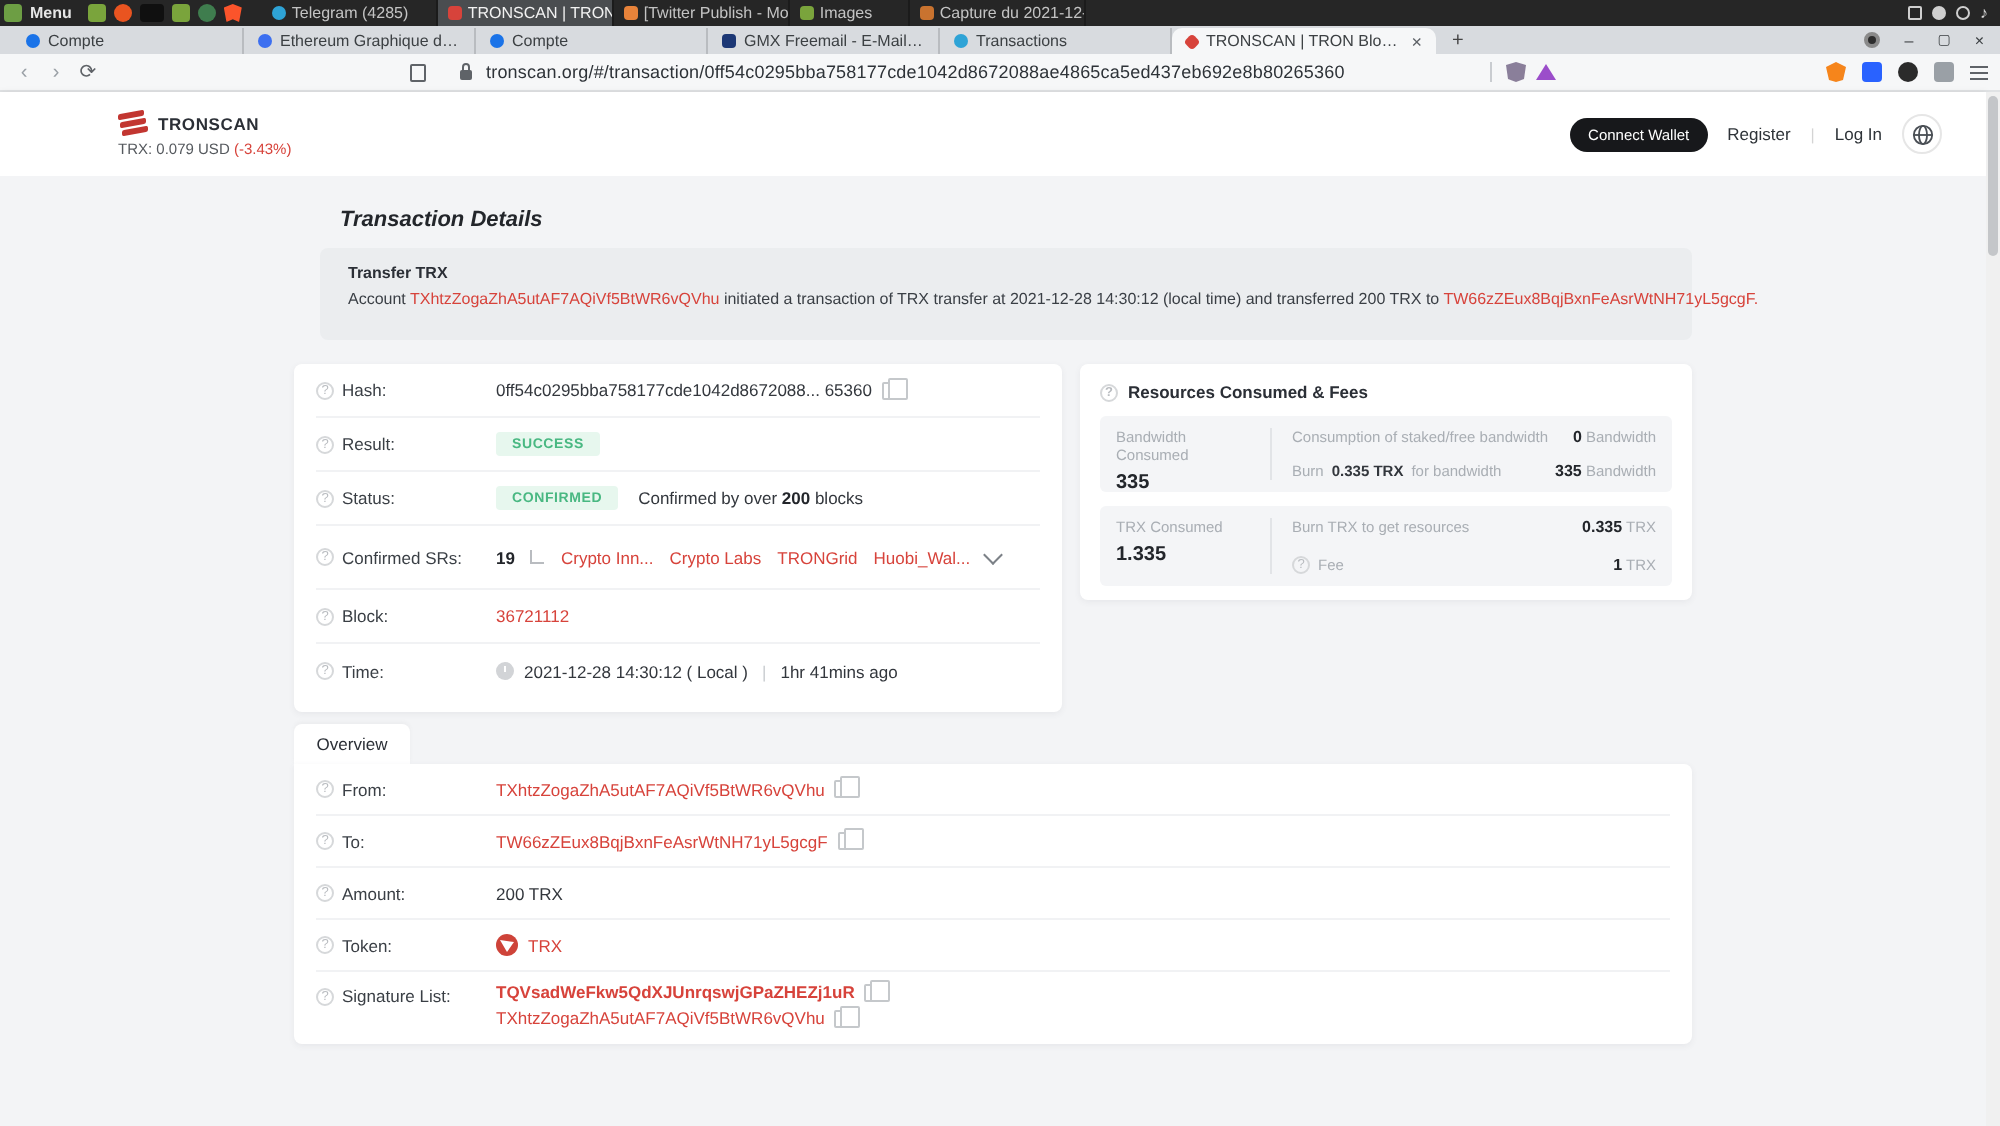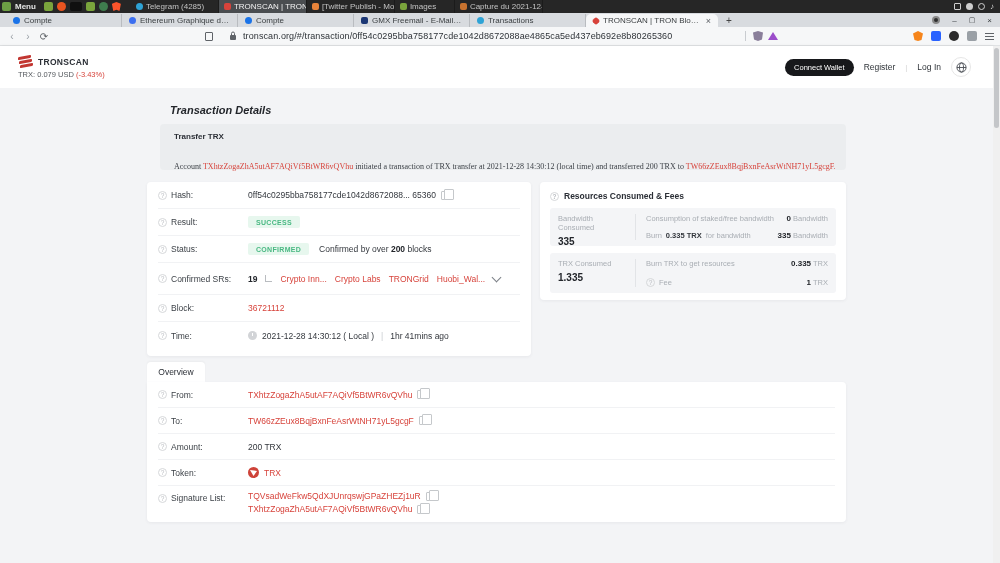--- a/index.html
+++ b/index.html
@@ -50,21 +50,21 @@
   .sidebar-ic { width:8px; height:9px; border:1px solid #5f6368; border-radius:1px; margin-right:16px; }
   .url { color:#2e3338; letter-spacing:.1px; }
   .omni-sep { width:1px; height:10px; background:#c9ccd0; position:absolute; left:745px; top:4px;}
   .ext { width:10px; height:10px; flex:none; }
   .toolbar-right { position:absolute; right:6px; display:flex; gap:8px; align-items:center; }
   .burger { display:flex; flex-direction:column; gap:2px; }
   .burger i { width:9px; height:1px; background:#5f6368; }
 
   
   .siteheader { left:0; top:46px; width:993px; height:42px; background:#fff;
-    box-shadow:0 1px 4px rgba(0,0,0,.12); display:flex; align-items:center; }
+    box-shadow:0 1px 4px rgba(0,0,0,.12); display:flex; align-items:center;padding-left:41px; }
   .logo-wrap { margin-left:18px; width:120px; }
   .logo-row { display:flex; align-items:center; gap:5px; }
   .booklogo { width:15px; height:13px; position:relative; }
   .booklogo i { position:absolute; left:0; width:13px; height:2.5px; background:#c23631; transform:skewY(-10deg); border-radius:1px; }
   .booklogo i:nth-child(1){ top:1px; } .booklogo i:nth-child(2){ top:5px; left:1px;} .booklogo i:nth-child(3){ top:9px; left:2px;}
   .logo-txt { font-size:8.5px; font-weight:bold; color:#2b2f36; letter-spacing:.3px; }
   .price-row { font-size:7.5px; color:#55595e; margin-top:2px; }
   .price-chg { color:#d7433b; }
   .mainnav { display:flex; gap:21px; font-size:8.5px; color:#30343a; margin-left:8px; }
   .mainnav span { white-space:nowrap; }
@@ -76,21 +76,21 @@
 
   
   .sb-track { left:993px; top:46px; width:7px; height:517px; background:#f0f0f0; }
   .sb-thumb { left:994px; top:48px; width:5px; height:80px; background:#c4c6c9; border-radius:3px; }
 
   
   .content { left:0; top:88px; width:993px; height:475px; background:#f3f4f6; }
   .pagetitle { left:170px; top:104px; font-size:11px; font-weight:bold; color:#23262b;font-style:italic; }
   .notice { left:160px; top:124px; width:686px; height:46px; background:#ebedef; border-radius:4px; padding:8px 14px; }
   .notice-h { font-size:8px; font-weight:bold; color:#2b2f36; }
-  .notice-t { font-size:8px; color:#3a3f45; margin-top:21px; white-space:nowrap;font-family:Liberation Serif, serif; }
+  .notice-t { font-size:8px; color:#3a3f45; margin-top:4px; white-space:nowrap; }
   .red { color:#d7433b; }
 
   .card { background:#fff; border-radius:4px; box-shadow:0 1px 3px rgba(90,95,102,.08); }
   .leftcard { left:147px; top:182px; width:384px; height:174px; }
   .row { display:flex; align-items:center; height:27px; margin:0 11px; border-bottom:1px solid #f1f2f4; font-size:8.5px; color:#33373d; }
   .row:last-child { border-bottom:none; }
   .row .lbl { width:90px; display:flex; align-items:center; gap:4px; color:#3a3f45; flex:none; }
   .help { width:9px; height:9px; border:1px solid #d6d8da; border-radius:50%; color:#b9bcc0;
     font-size:6.5px; line-height:8px; text-align:center; flex:none; display:inline-block; }
   .copy { width:8px; height:9px; border:1px solid #c5c8cb; border-radius:1px; position:relative; display:inline-block; margin-left:5px; flex:none; }
@@ -414,21 +414,21 @@
           </svg>
       </span>
       <span class="red">TRX</span>
     </div>
     <div class="row sig">
       <span class="lbl" style="margin-top:3px;">
           <span class="help">?</span>
           <span>Signature List:</span>
         </span>
       <span class="siglines">
-        <span style="display:flex;align-items:center;">
+        <span style="display:flex;align-items:center;font-weight:bold;">
             <span class="red">TQVsadWeFkw5QdXJUnrqswjGPaZHEZj1uR</span>
             <span class="copy"></span>
           </span>
         <span style="display:flex;align-items:center;">
             <span class="red">TXhtzZogaZhA5utAF7AQiVf5BtWR6vQVhu</span>
             <span class="copy"></span>
           </span>
       </span>
     </div>
   </div>

